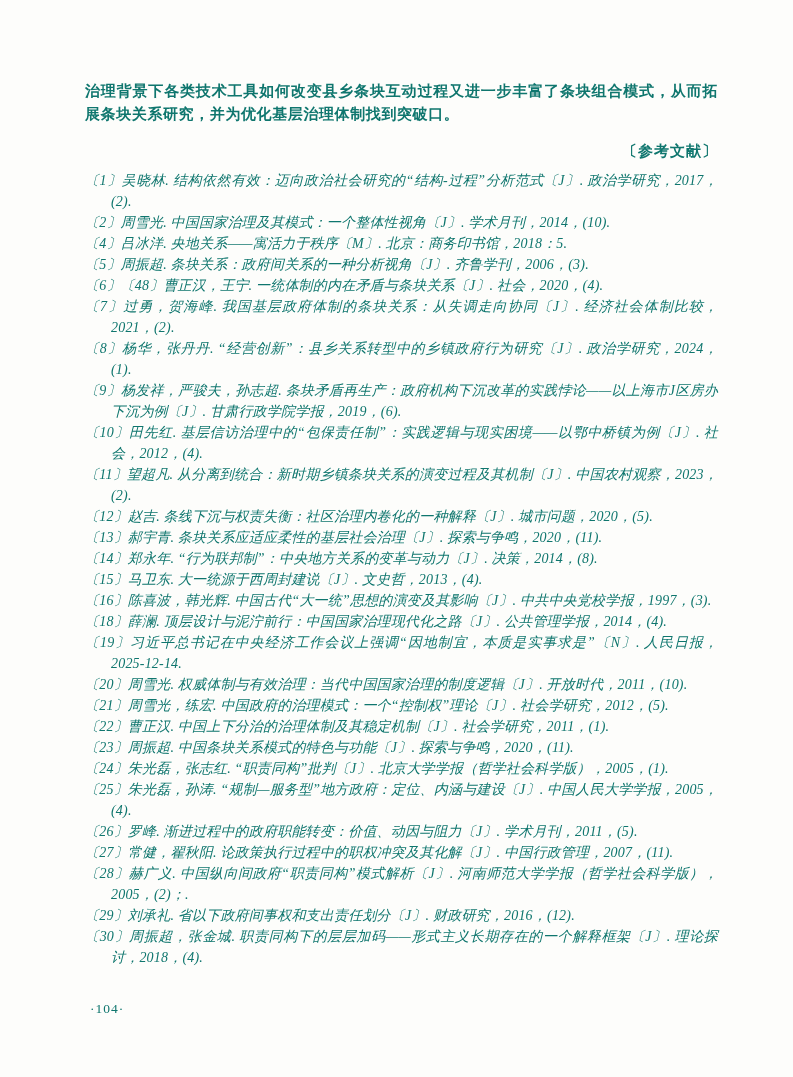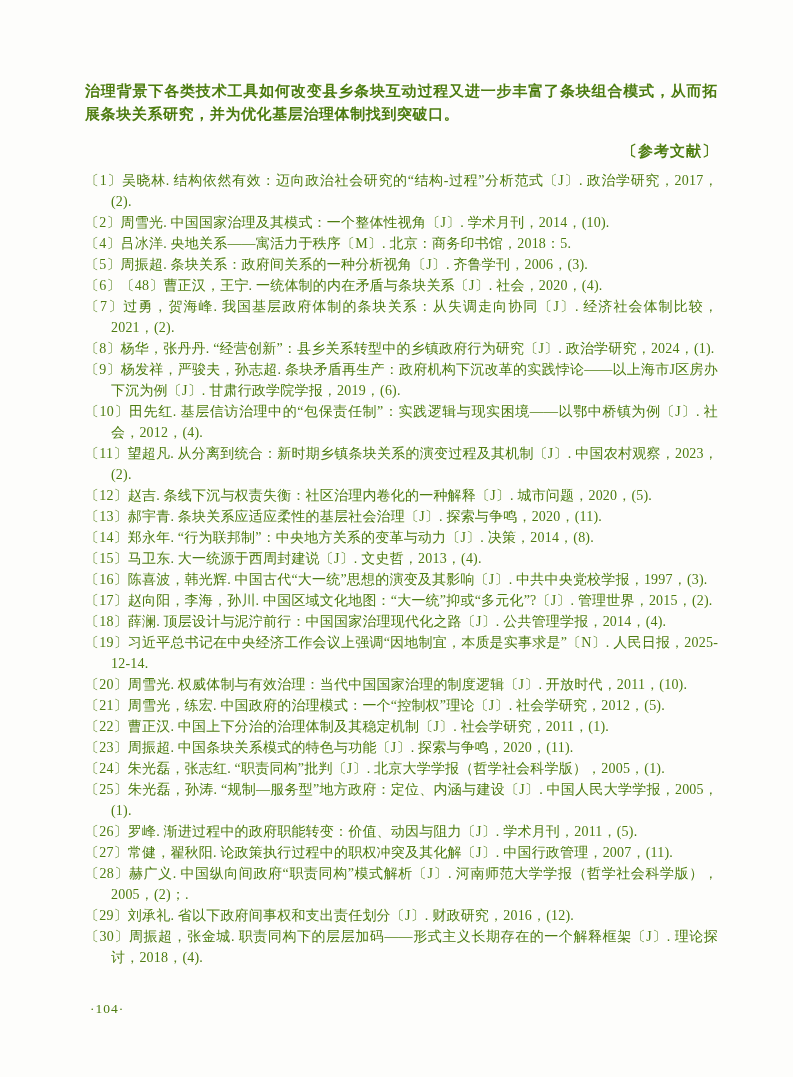--- a/index.html
+++ b/index.html
@@ -8,21 +8,21 @@
     height: 1077px;
     background: #f6f5f2;
     font-family: "Liberation Serif", "DejaVu Serif", serif;
     overflow: hidden;
   }
   .page {
     position: relative;
     width: 793px;
     height: 1077px;
     background: #fdfdfb;
-    color: #4d7c0f;
+    color: #0f766e;
   }
   .content {
     position: absolute;
     left: 85px;
     top: 80px;
     width: 633px;
   }
   .intro {
     margin: 0;
     font-size: 15px;
@@ -42,20 +42,21 @@
   .refs {
     font-size: 14px;
     line-height: 21px;
   }
   .ref {
     padding-left: 26px;
     text-indent: -26px;
     text-align: justify;
     text-justify: inter-character;
     letter-spacing: 0.2px;
+    font-style: italic;
   }
   .page-num {
     position: absolute;
     left: 90px;
     top: 1001px;
     font-size: 13.5px;
     letter-spacing: 1px;
     text-align: center;
   }
 </style>
@@ -75,29 +76,28 @@
         <div class="ref">〔7〕过勇，贺海峰. 我国基层政府体制的条块关系：从失调走向协同〔J〕. 经济社会体制比较，2021，(2).</div>
         <div class="ref">〔8〕杨华，张丹丹. “经营创新”：县乡关系转型中的乡镇政府行为研究〔J〕. 政治学研究，2024，(1).</div>
         <div class="ref">〔9〕杨发祥，严骏夫，孙志超. 条块矛盾再生产：政府机构下沉改革的实践悖论——以上海市J区房办下沉为例〔J〕. 甘肃行政学院学报，2019，(6).</div>
         <div class="ref">〔10〕田先红. 基层信访治理中的“包保责任制”：实践逻辑与现实困境——以鄂中桥镇为例〔J〕. 社会，2012，(4).</div>
         <div class="ref">〔11〕望超凡. 从分离到统合：新时期乡镇条块关系的演变过程及其机制〔J〕. 中国农村观察，2023，(2).</div>
         <div class="ref">〔12〕赵吉. 条线下沉与权责失衡：社区治理内卷化的一种解释〔J〕. 城市问题，2020，(5).</div>
         <div class="ref">〔13〕郝宇青. 条块关系应适应柔性的基层社会治理〔J〕. 探索与争鸣，2020，(11).</div>
         <div class="ref">〔14〕郑永年. “行为联邦制”：中央地方关系的变革与动力〔J〕. 决策，2014，(8).</div>
         <div class="ref">〔15〕马卫东. 大一统源于西周封建说〔J〕. 文史哲，2013，(4).</div>
         <div class="ref">〔16〕陈喜波，韩光辉. 中国古代“大一统”思想的演变及其影响〔J〕. 中共中央党校学报，1997，(3).</div>
-        <div class="ref">〔17〕赵向阳，李海，孙川. 中国区域文化地图：“大一统”抑或“多元化”?〔J〕. 管理世界，2015，(2).</div>
         <div class="ref">〔18〕薛澜. 顶层设计与泥泞前行：中国国家治理现代化之路〔J〕. 公共管理学报，2014，(4).</div>
         <div class="ref">〔19〕习近平总书记在中央经济工作会议上强调“因地制宜，本质是实事求是”〔N〕. 人民日报，2025-12-14.</div>
         <div class="ref">〔20〕周雪光. 权威体制与有效治理：当代中国国家治理的制度逻辑〔J〕. 开放时代，2011，(10).</div>
         <div class="ref">〔21〕周雪光，练宏. 中国政府的治理模式：一个“控制权”理论〔J〕. 社会学研究，2012，(5).</div>
         <div class="ref">〔22〕曹正汉. 中国上下分治的治理体制及其稳定机制〔J〕. 社会学研究，2011，(1).</div>
         <div class="ref">〔23〕周振超. 中国条块关系模式的特色与功能〔J〕. 探索与争鸣，2020，(11).</div>
         <div class="ref">〔24〕朱光磊，张志红. “职责同构”批判〔J〕. 北京大学学报（哲学社会科学版），2005，(1).</div>
-        <div class="ref">〔25〕朱光磊，孙涛. “规制—服务型”地方政府：定位、内涵与建设〔J〕. 中国人民大学学报，2005，(1).</div>
+        <div class="ref">〔25〕朱光磊，孙涛. “规制—服务型”地方政府：定位、内涵与建设〔J〕. 中国人民大学学报，2005，(4).</div>
         <div class="ref">〔26〕罗峰. 渐进过程中的政府职能转变：价值、动因与阻力〔J〕. 学术月刊，2011，(5).</div>
         <div class="ref">〔27〕常健，翟秋阳. 论政策执行过程中的职权冲突及其化解〔J〕. 中国行政管理，2007，(11).</div>
         <div class="ref">〔28〕赫广义. 中国纵向间政府“职责同构”模式解析〔J〕. 河南师范大学学报（哲学社会科学版），2005，(2)；.</div>
         <div class="ref">〔29〕刘承礼. 省以下政府间事权和支出责任划分〔J〕. 财政研究，2016，(12).</div>
         <div class="ref">〔30〕周振超，张金城. 职责同构下的层层加码——形式主义长期存在的一个解释框架〔J〕. 理论探讨，2018，(4).</div>
       </div>
   </div>
   <div class="page-num">·104·</div>
 </div>
 

